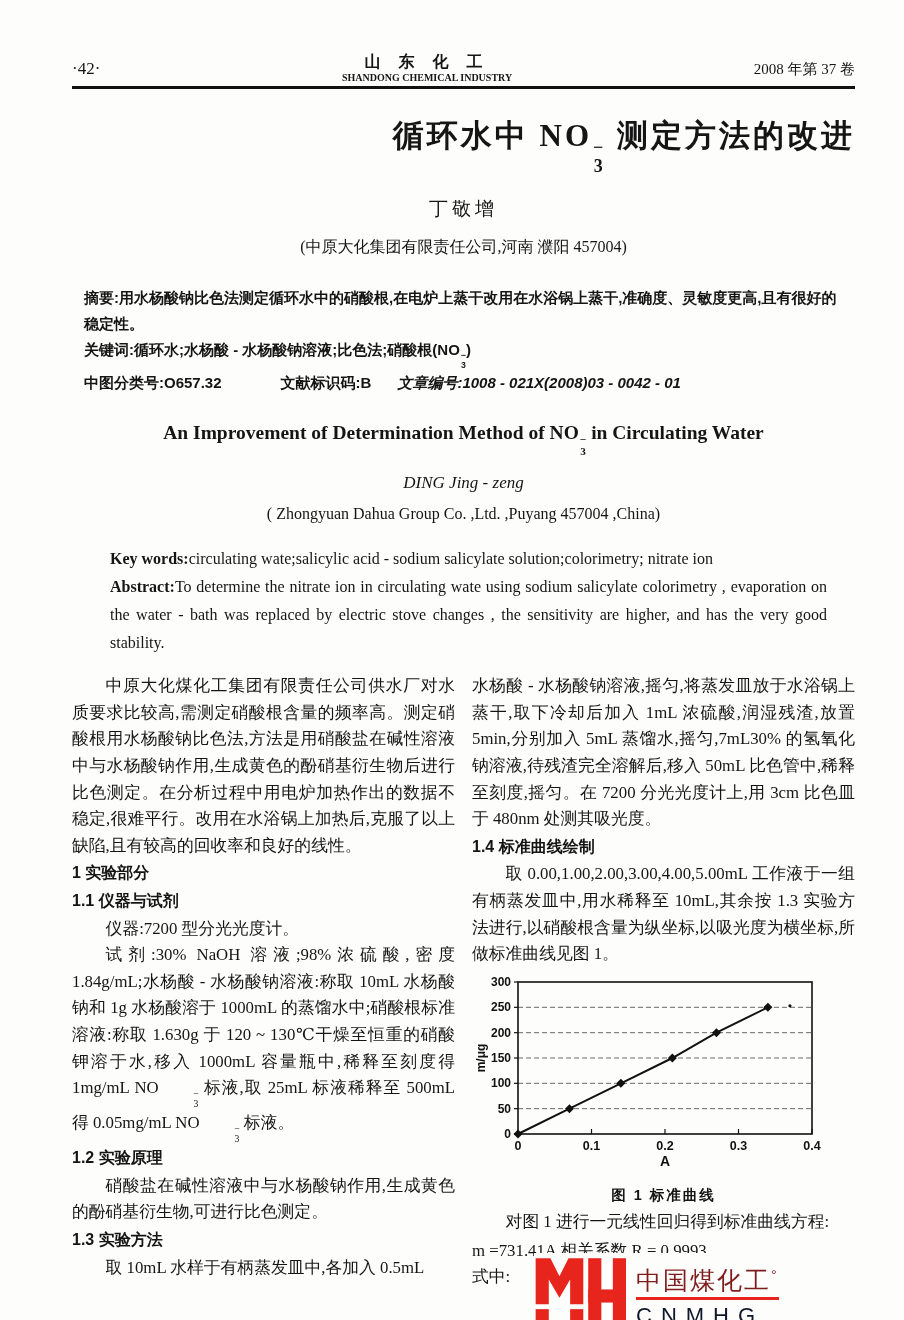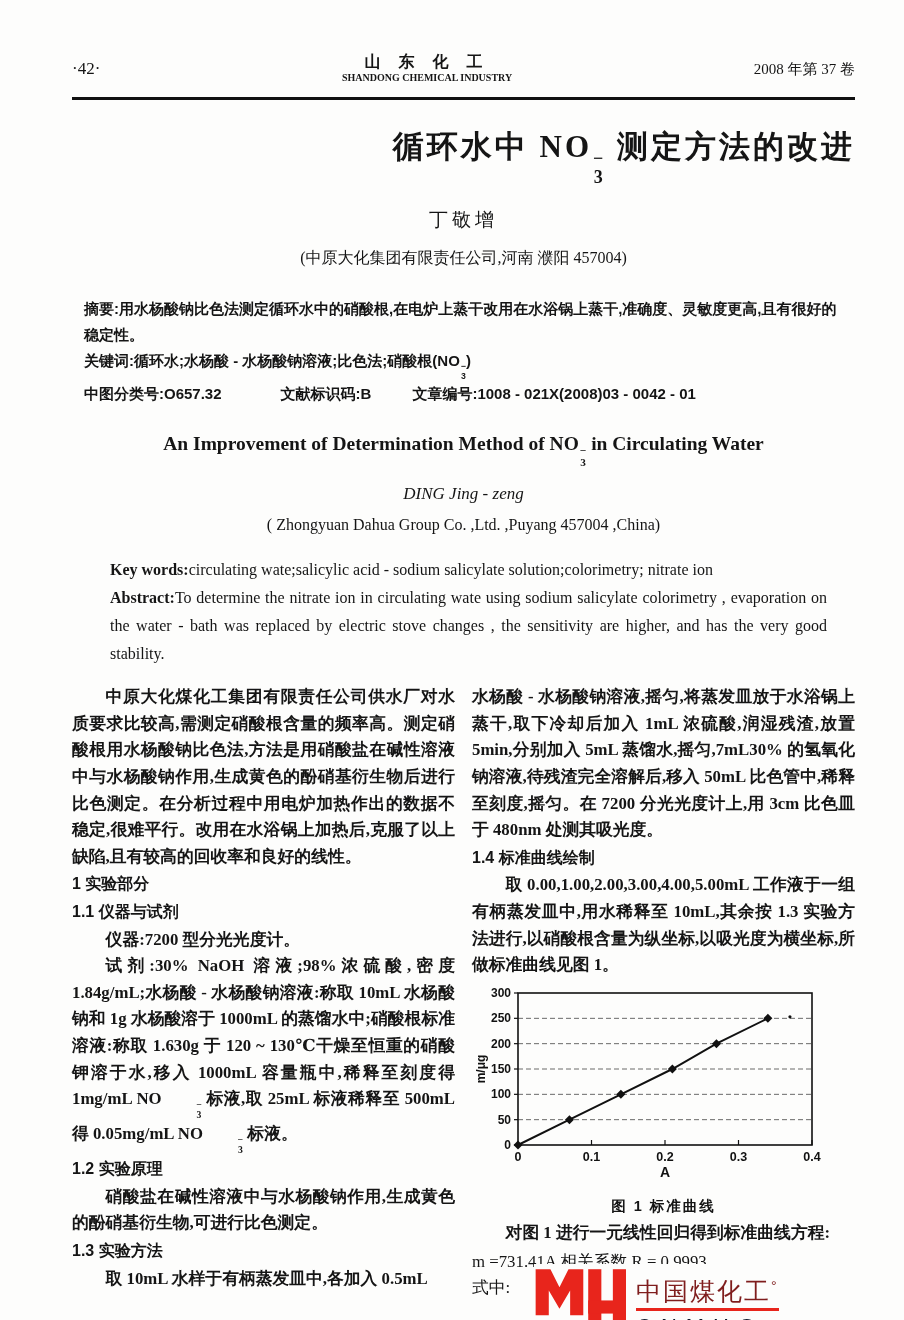--- a/index.html
+++ b/index.html
@@ -3,46 +3,46 @@
 <meta charset="utf-8">
 <style>
   html,body{margin:0;padding:0;background:#888;}
   .page{
     width:904px;height:1320px;background:#fdfdfc;margin:0 auto;position:relative;
     font-family:"Liberation Serif","DejaVu Serif",serif;color:#151515;
     box-sizing:border-box;padding:0 49px 0 72px;overflow:hidden;
   }
   
   .journal-header{display:flex;justify-content:space-between;align-items:flex-end;
-    padding-top:52px;padding-bottom:12px;border-bottom:3px solid #111;}
+    padding-top:52px;padding-bottom:1px;border-bottom:3px solid #111;}
   .page-number{font-size:17px;padding-bottom:6px;}
   .journal-center{text-align:center;line-height:1.25;}
   .journal-cn{font-size:16px;font-weight:bold;letter-spacing:7px;}
   .journal-en{font-size:10px;font-weight:bold;}
   .issue-info{font-size:15px;padding-bottom:6px;}
   
   .article-title{margin-top:26px;text-align:right;font-size:31px;font-weight:bold;letter-spacing:3px;}
   .author-cn{margin-top:20px;text-align:center;font-size:19px;letter-spacing:4px;}
   .affiliation-cn{margin-top:15px;text-align:center;font-size:16px;}
   
   .cn-abstract{margin:27px 8px 0 12px;font-family:"Liberation Sans","DejaVu Sans",sans-serif;
     font-size:15px;line-height:26px;font-weight:600;}
   .cn-abstract .lbl{font-weight:800;}
   .cn-meta{display:flex;gap:1px;}
-  .cn-meta .m2{margin-left:58px;} .cn-meta .m3{margin-left:40px;}
+  .cn-meta .m2{margin-left:58px;} .cn-meta .m3{margin-left:25px;font-style:italic;}
   
   .en-title{margin-top:26px;text-align:center;font-size:19.5px;font-weight:bold;}
   .en-author{margin-top:15px;text-align:center;font-size:17px;font-style:italic;}
   .en-affiliation{margin-top:12px;text-align:center;font-size:16px;}
   .en-abstract{margin:22px 28px 0 38px;font-size:16px;line-height:28px;text-align:justify;}
   .en-abstract .lbl{font-weight:bold;}
   
   .columns{display:flex;gap:17px;margin-top:16px;}
   .col{width:383px;font-size:16.8px;line-height:26.6px;text-align:justify;}
-  .col p{margin:0;font-weight:bold;}
+  .col p{margin:0;}
   .col p.ind{text-indent:2em;}
   .sec-h{font-family:"Liberation Sans","DejaVu Sans",sans-serif;font-weight:700;
     font-size:16px;margin:1px 0;}
   .chem{display:inline-flex;flex-direction:column;align-items:center;font-size:0.58em;
     line-height:1.05;vertical-align:-0.42em;margin-left:1px;font-style:normal;}
   
   .figure-wrap{margin-top:6px;}
   .figure-caption{text-align:center;font-family:"Liberation Sans","DejaVu Sans",sans-serif;
     font-weight:700;font-size:14.5px;margin-top:4px;letter-spacing:2px;}
   

